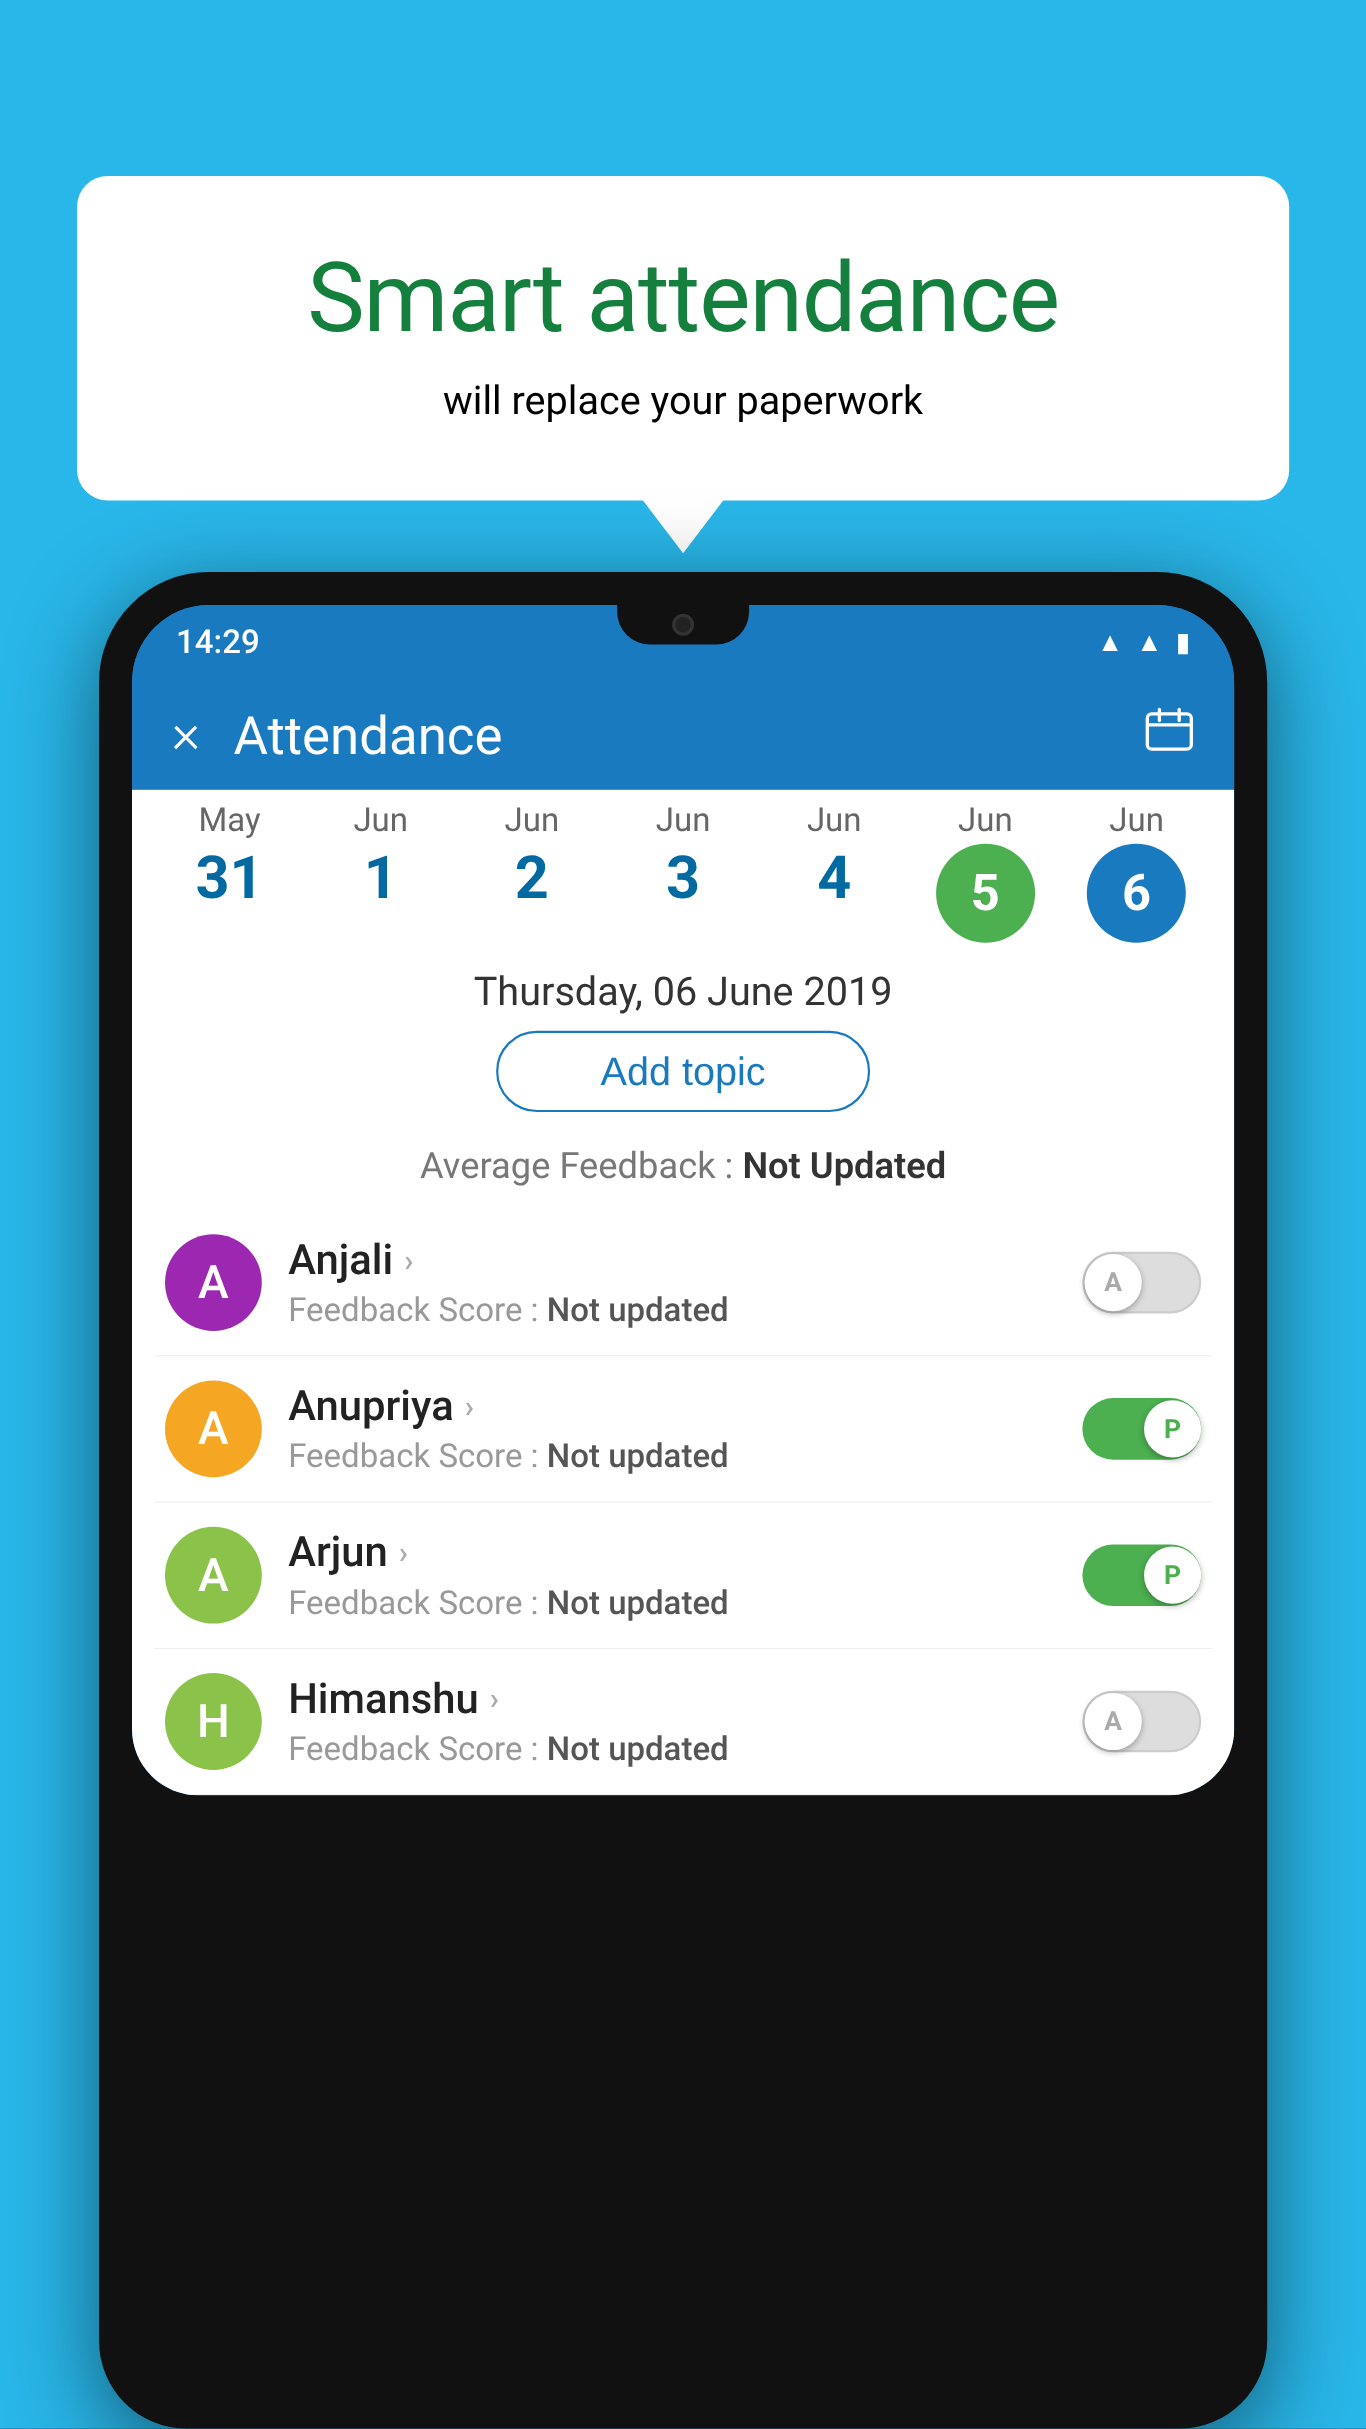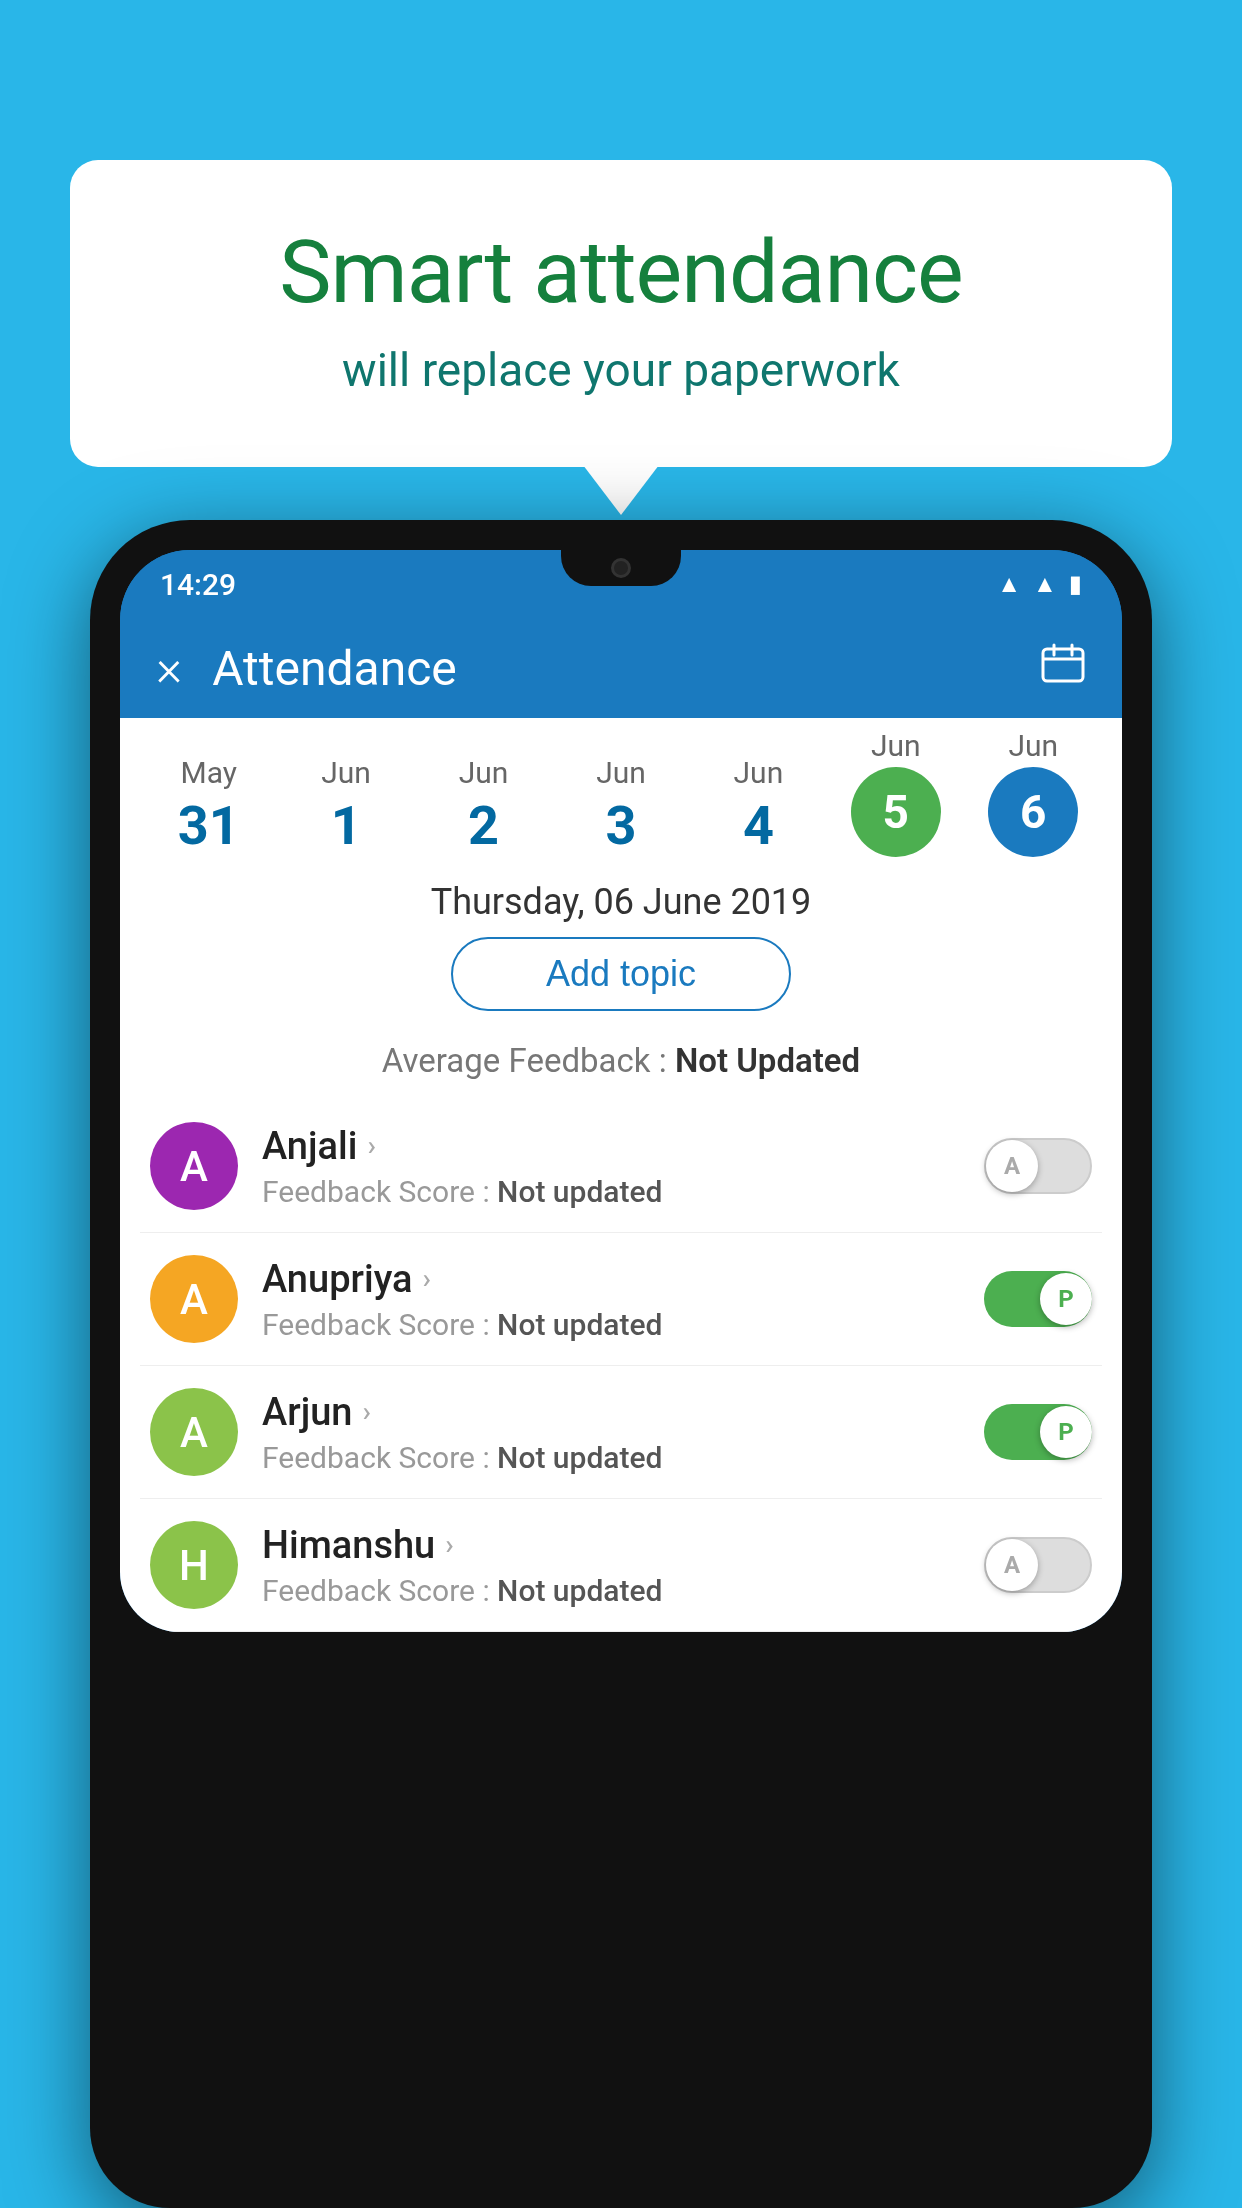--- a/index.html
+++ b/index.html
@@ -44,22 +44,22 @@
 
     .bubble-title {
       font-size: 88px;
       font-weight: 400;
       color: #15803d;
       margin-bottom: 20px;
       letter-spacing: -1px;
     }
 
     .bubble-subtitle {
-      font-size: 46px;
-      color: #0f766e;
+      font-size: 36px;
+      color: #000000;
       font-weight: 400;
     }
 
     
     .phone-frame {
       position: absolute;
       top: 520px;
       left: 90px;
       right: 90px;
       bottom: 0;
@@ -180,21 +180,20 @@
 
     .search-text {
       font-size: 40px;
       color: #aaa;
       font-weight: 400;
     }
 
     
     .date-strip {
       display: flex;
-      align-items: flex-end;
       padding: 10px 20px 0;
       justify-content: space-around;
     }
 
     .date-item {
       display: flex;
       flex-direction: column;
       align-items: center;
       gap: 4px;
       min-width: 120px;

